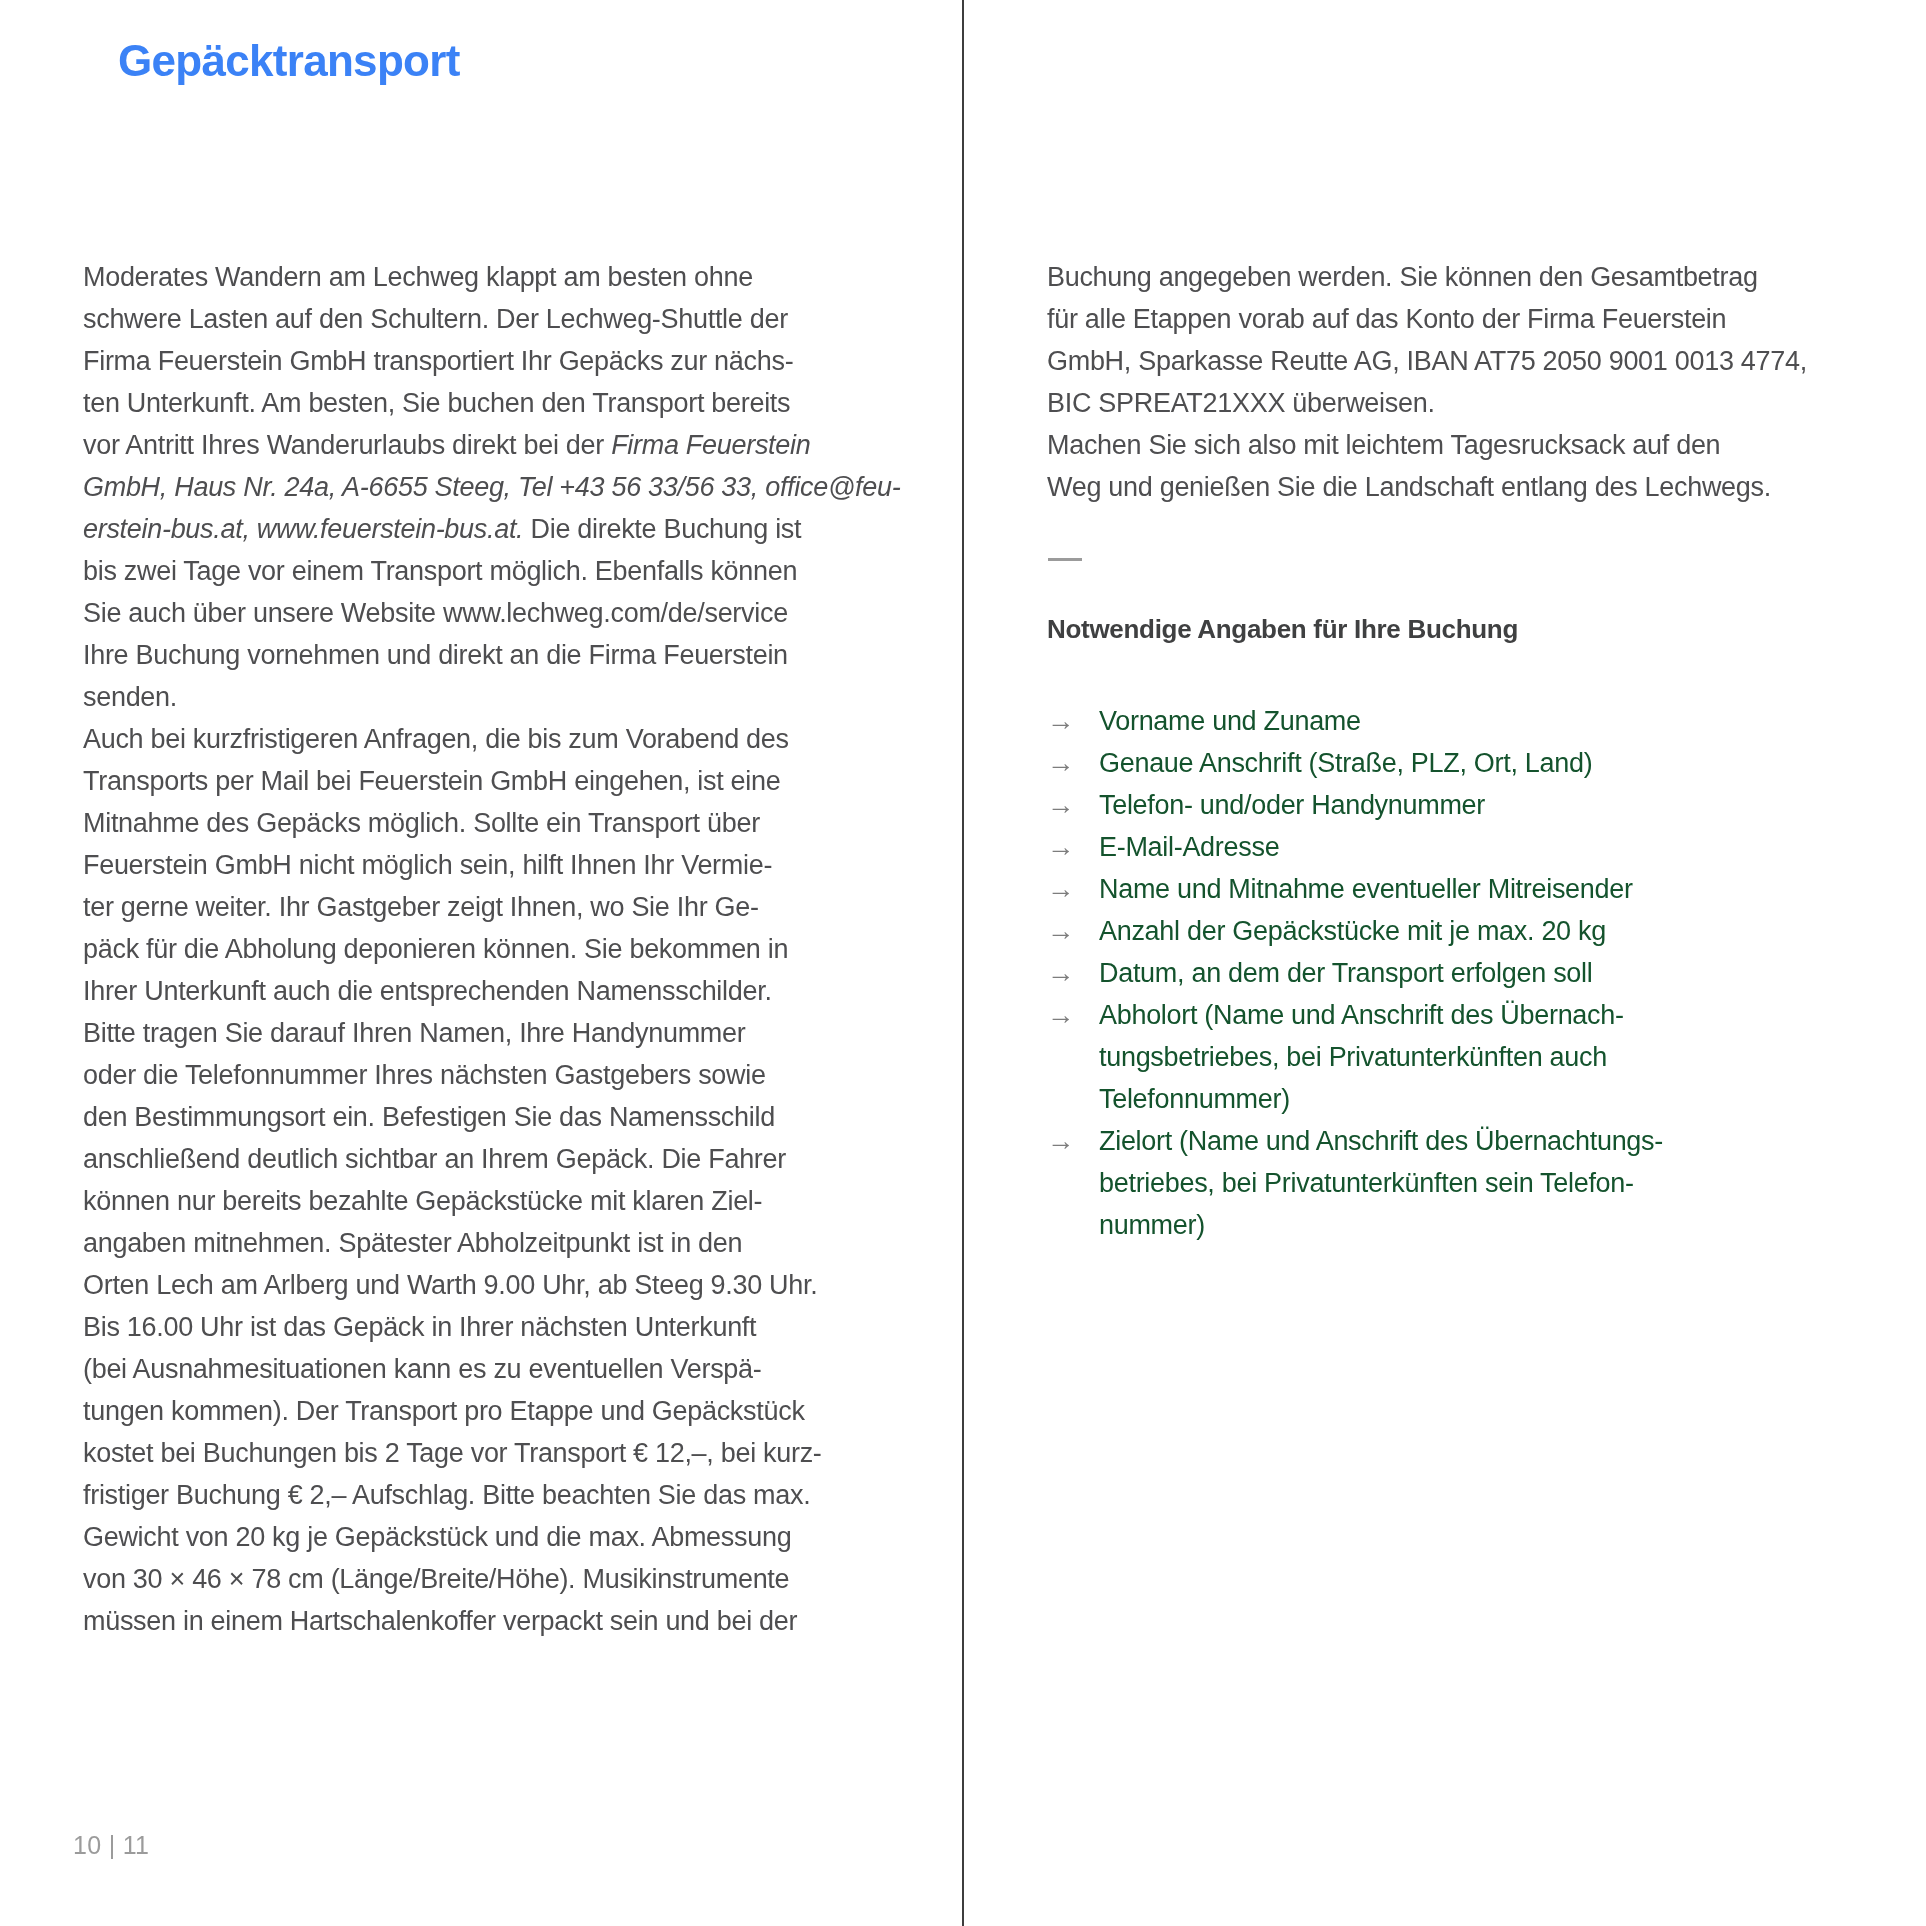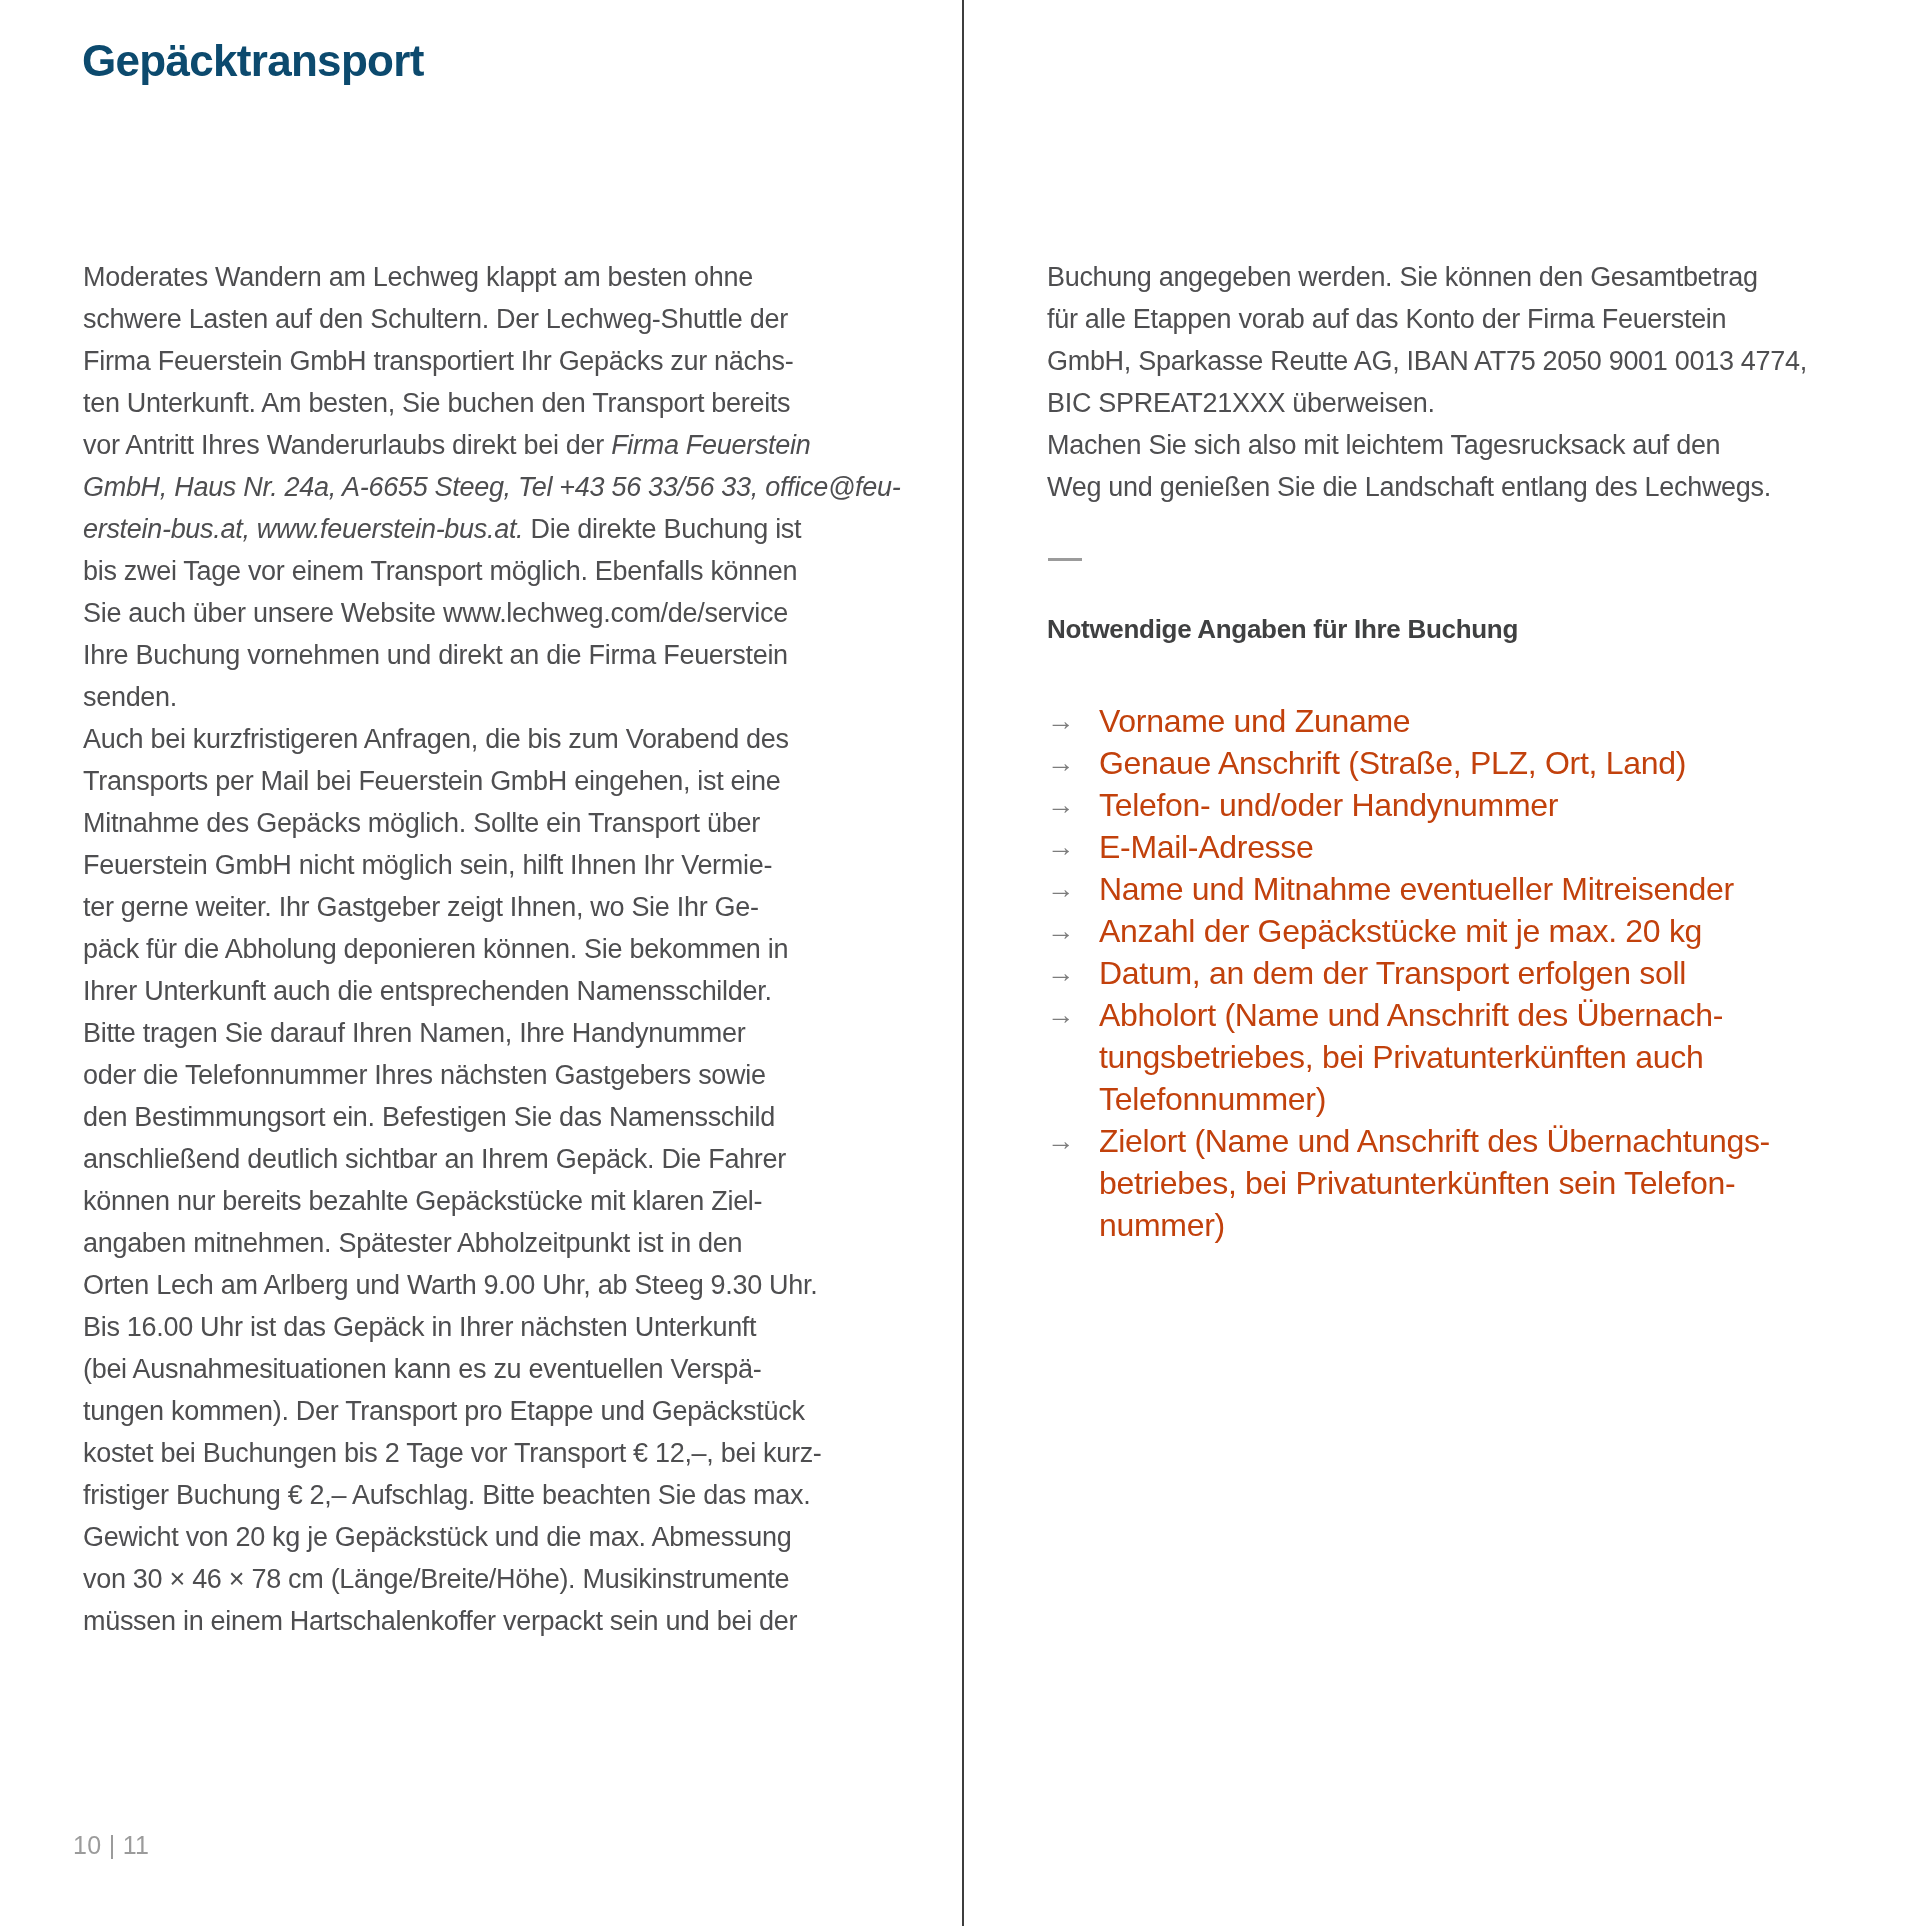--- a/index.html
+++ b/index.html
@@ -27,35 +27,35 @@
     margin:47px 0 0 0;font-size:26px;font-weight:bold;line-height:42px;
     letter-spacing:-0.3px;color:#3f4041;white-space:pre;
   }
   .list{margin-top:50px;}
   .list-item{position:relative;padding-left:52px;}
   .arrow{
     position:absolute;left:0;top:0;font-size:27.5px;line-height:42px;color:#7d7d7d;
     letter-spacing:0;
   }
   .item-text{
-    display:block;font-size:32px;line-height:42px;letter-spacing:-0.3px;
-    white-space:pre;color:#c2410c;
+    display:block;font-size:27px;line-height:42px;letter-spacing:-0.3px;
+    white-space:pre;color:#14532d;
   }
   .sp3{margin-top:42px;}
   .page-number{
     position:absolute;left:73px;top:1831px;font-size:25px;color:#9b9b9b;
     letter-spacing:0.3px;white-space:pre;
   }
 </style>
 </head>
 <body>
 
 <div class="page">
 
-  <h1 class="title" style="color: #0c4a6e;">Gepäcktransport</h1>
+  <h1 class="title" style="color: #3b82f6; margin-left: 36px;">Gepäcktransport</h1>
 
   <div class="divider" style="background: rgb(62, 62, 62);"></div>
 
   <div class="col col-left">
     <p class="body"><span>Moderates Wandern am Lechweg klappt am besten ohne
 schwere Lasten auf den Schultern. Der Lechweg-Shuttle der
 Firma Feuerstein GmbH transportiert Ihr Gepäcks zur nächs-
 ten Unterkunft. Am besten, Sie buchen den Transport bereits
 vor Antritt Ihres Wanderurlaubs direkt bei der </span><span class="it">Firma Feuerstein
 GmbH, Haus Nr. 24a, A-6655 Steeg, Tel +43 56 33/56 33, office@feu-

